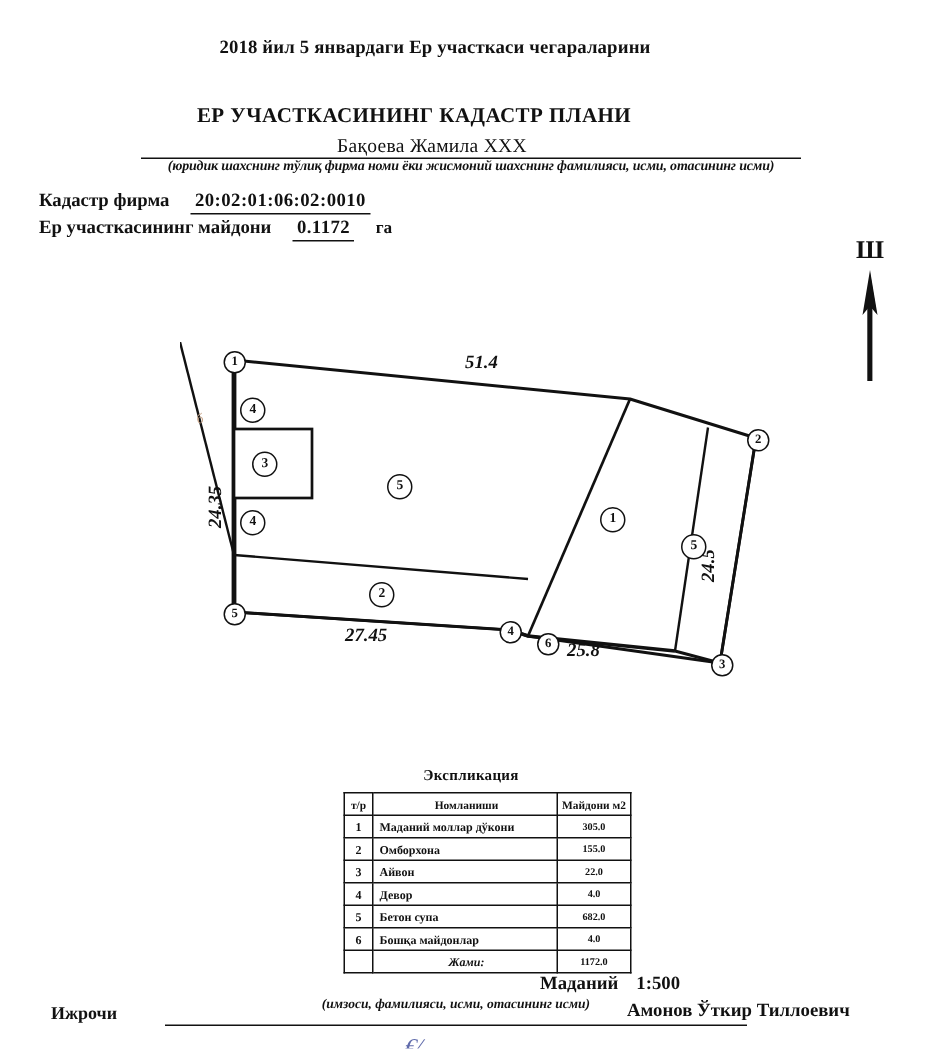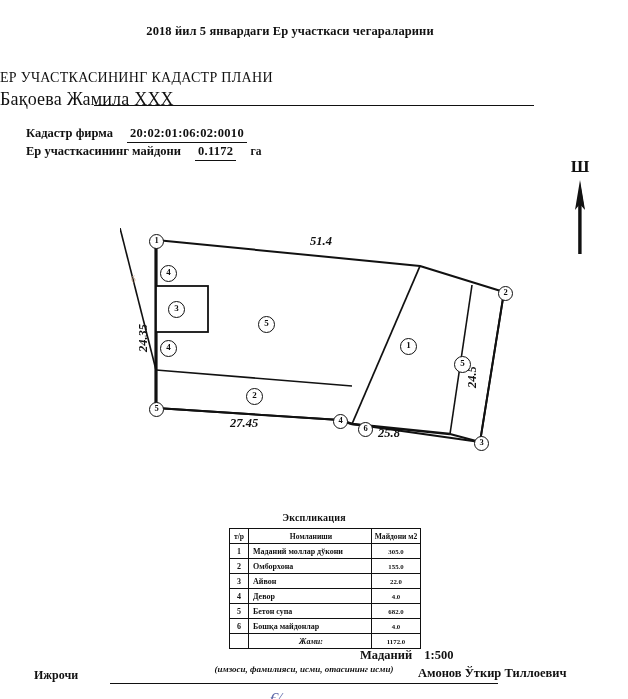--- a/index.html
+++ b/index.html
@@ -37,32 +37,32 @@
     line-height: 19px;
     font-weight: 600;
     letter-spacing: 0.1px;
   }
 
   .main-title {
     position: absolute;
     top: 70px;
     left: 0;
     width: 552px;
-    text-align: left;
+    text-align: center;
     font-size: 14px;
-    font-weight: normal;
+    font-weight: bold;
     letter-spacing: 0.3px;
   }
   .owner-name {
     position: absolute;
     top: 89px;
     left: 0;
     width: 576px;
-    text-align: left;
-    font-size: 18px;
+    text-align: center;
+    font-size: 13px;
     letter-spacing: 0.2px;
   }
   .rule-owner {
     position: absolute;
     top: 105px;
     left: 94px;
     width: 440px;
     border-top: 1px solid #111;
   }
   .caption-owner {
@@ -265,20 +265,21 @@
 
 <div class="page">
 
   <div class="doc-header">
     <div>2018 йил 5 январдаги Ер участкаси чегараларини</div>
   </div>
 
   <div class="main-title">ЕР УЧАСТКАСИНИНГ КАДАСТР ПЛАНИ</div>
   <div class="owner-name">Бақоева Жамила XXX</div>
   <div class="rule-owner"></div>
+  <div class="caption-owner">(юридик шахснинг тўлиқ фирма номи ёки жисмоний шахснинг фамилияси, исми, отасининг исми)</div>
 
   <div class="field-row field-cad">
     <span class="field-label">Кадастр фирма</span><span class="field-value">20:02:01:06:02:0010</span>
   </div>
   <div class="field-row field-area">
     <span class="field-label">Ер участкасининг майдони</span><span class="field-value">0.1172</span><span class="field-unit">га</span>
   </div>
 
   <div class="north">
     <div class="north-letter">Ш</div>

